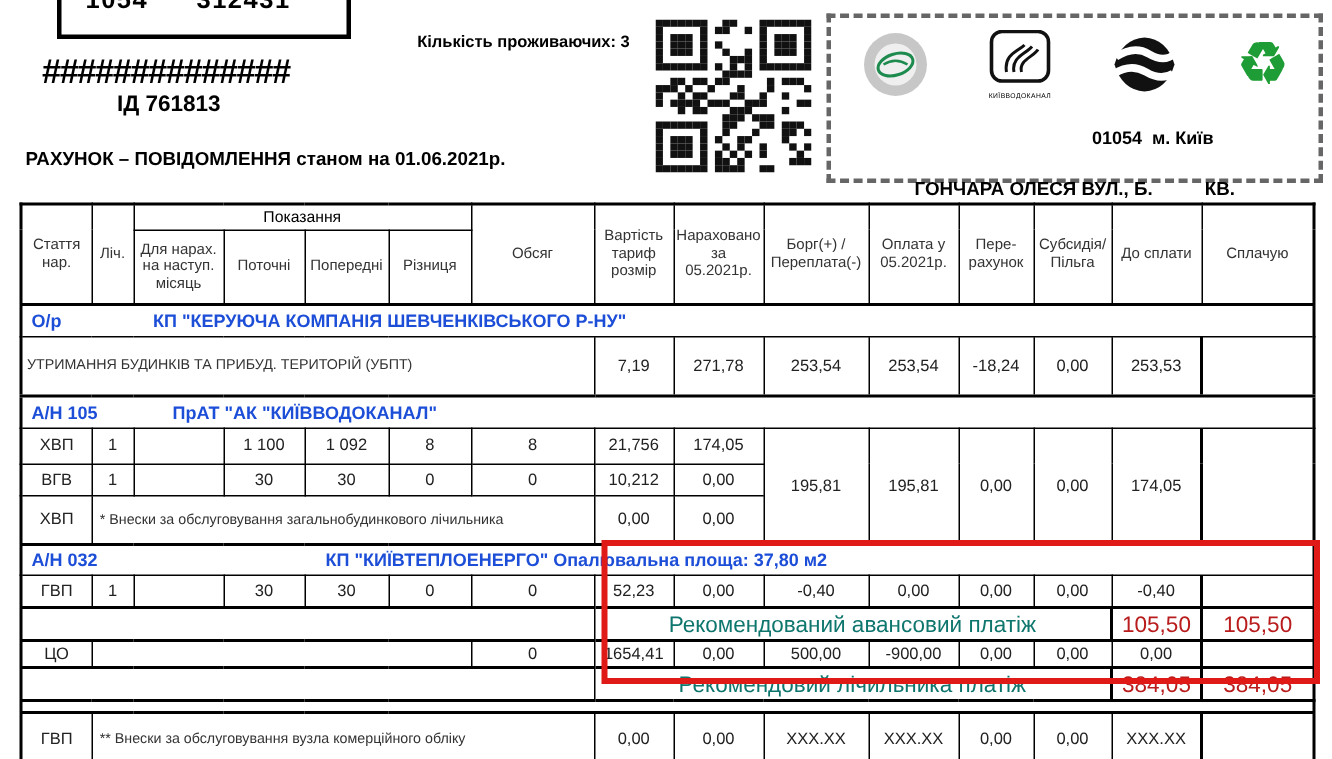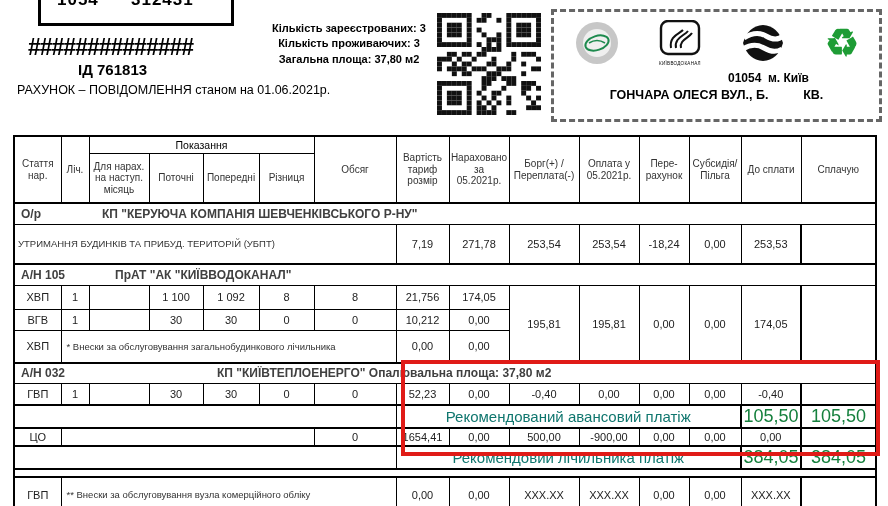--- a/index.html
+++ b/index.html
@@ -7,55 +7,55 @@
           font-family:"Liberation Sans",sans-serif;color:#111;}
 
   
   .stub-box{position:absolute;left:38px;top:0;width:190px;height:23px;
             border-left:3px solid #000;border-right:3px solid #000;border-bottom:3px solid #000;}
   .stub-num{position:absolute;top:-10px;font-size:17px;font-weight:bold;letter-spacing:1px;color:#000;}
   .stub-n1{left:16px;} .stub-n2{left:90px;}
   .barcode{position:absolute;left:28px;top:34px;font-size:23px;font-weight:bold;
            letter-spacing:-1px;color:#000;white-space:nowrap;}
   .idlabel{position:absolute;left:78px;top:61px;font-size:15px;font-weight:bold;color:#000;}
-  .doc-title{position:absolute;left:17px;top:83px;font-size:12.5px;font-weight:normal;color:#000;white-space:nowrap;}
+  .doc-title{position:absolute;left:17px;top:99px;font-size:12.5px;font-weight:bold;color:#000;white-space:nowrap;}
 
   
   .info{position:absolute;left:236px;top:21px;width:226px;text-align:center;
         font-size:11px;font-weight:bold;line-height:1.4;color:#000;}
 
   
   .qr{position:absolute;left:437px;top:13px;width:104px;height:102px;}
 
   
   .addr-box{position:absolute;left:551px;top:9px;width:331px;height:113px;
             border:3px dashed #666;box-sizing:border-box;background:#fff;}
   .logos{display:flex;justify-content:space-between;align-items:center;height:56px;padding:3px 20px 0 20px;}
   .logo{display:flex;flex-direction:column;align-items:center;justify-content:center;}
   .logo-label{font-size:4.5px;letter-spacing:.3px;color:#000;margin-top:1px;}
   .recycle{font-size:38px;line-height:38px;font-weight:bold;}
-  .postal{text-align:right;padding-right:70px;font-size:12px;font-weight:bold;color:#000;white-space:pre;}
-  .street{text-align:center;font-size:12.5px;font-weight:bold;color:#000;white-space:pre;margin-top:3px;}
+  .postal{text-align:right;padding-right:70px;font-size:12px;font-weight:bold;color:#000;white-space:pre;margin-top:14px;}
+  .street{text-align:center;font-size:12.5px;font-weight:bold;color:#000;white-space:pre;margin-top:20px;}
 
   
   table{position:absolute;left:13px;top:135px;width:862px;border-collapse:collapse;
         table-layout:fixed;border:2px solid #000;background:#fff;}
   td,th{border:1px solid #000;padding:0 1px;text-align:center;vertical-align:middle;
         font-size:11px;font-weight:normal;color:#222;overflow:hidden;}
   thead th{font-size:10px;line-height:1.15;color:#333;}
   th.pokaz{font-weight:normal;color:#000;font-size:10.5px;}
-  .sec td{text-align:left;font-weight:bold;font-size:12px;color:#404040;border-top:2px solid #000;position:relative;}
+  .sec td{text-align:left;font-weight:bold;font-size:12px;color:#1d4ed8;border-top:2px solid #000;position:relative;}
   .sec .code{padding-left:5px;}
   .sec .name{position:absolute;top:50%;transform:translateY(-50%);white-space:nowrap;}
   .sec1n{left:87px;} .sec2n{left:100px;} .sec3n{left:202px;}
   .smalltext{font-size:9.5px;text-align:left;padding-left:3px;color:#333;white-space:nowrap;}
   .note{font-size:9.5px;text-align:left;padding-left:5px;color:#333;white-space:nowrap;}
   .advrow td{border-top:2px solid #000;border-bottom:2px solid #000;}
   .advlabel{font-size:15px;color:#0f766e;}
-  .advval{font-size:18px;color:#15803d;border:2px solid #000;}
+  .advval{font-size:15px;color:#b91c1c;border:2px solid #000;}
   td.paycol{border-left:2px solid #000;}
   .thick-b{border-bottom:2px solid #000;}
   .thick-t{border-top:2px solid #000;}
   .spacer td{border-left:0;border-right:0;border-top:2px solid #000;border-bottom:2px solid #000;}
   .cutrow td{color:#9a9a9a;border-color:#444;}
   .cutrow .note{color:#9a9a9a;}
 
   
   .highlight{position:absolute;left:401px;top:360px;width:479px;height:96px;
              box-sizing:border-box;border:4px solid #e01b17;pointer-events:none;}
@@ -67,23 +67,21 @@
 
   <div class="stub-box">
     <span class="stub-num stub-n1">1054</span>
     <span class="stub-num stub-n2">312431</span>
   </div>
   <div class="barcode">##############</div>
   <div class="idlabel">ІД 761813</div>
   <div class="doc-title">РАХУНОК – ПОВІДОМЛЕННЯ станом на 01.06.2021р.</div>
 
   <div class="info">
-    <div>Кількість зареєстрованих: 3</div>
     <div>Кількість проживаючих: 3</div>
-    <div>Загальна площа: 37,80 м2</div>
   </div>
 
   <div class="qr">
     <svg id="qrsvg" width="104" height="102" viewBox="0 0 104 102" xmlns="http://www.w3.org/2000/svg">
         <rect x="0.00" y="0.00" width="4.95" height="4.86" fill="#111"></rect>
         <rect x="4.95" y="0.00" width="4.95" height="4.86" fill="#111"></rect>
         <rect x="9.90" y="0.00" width="4.95" height="4.86" fill="#111"></rect>
         <rect x="14.86" y="0.00" width="4.95" height="4.86" fill="#111"></rect>
         <rect x="19.81" y="0.00" width="4.95" height="4.86" fill="#111"></rect>
         <rect x="24.76" y="0.00" width="4.95" height="4.86" fill="#111"></rect>

